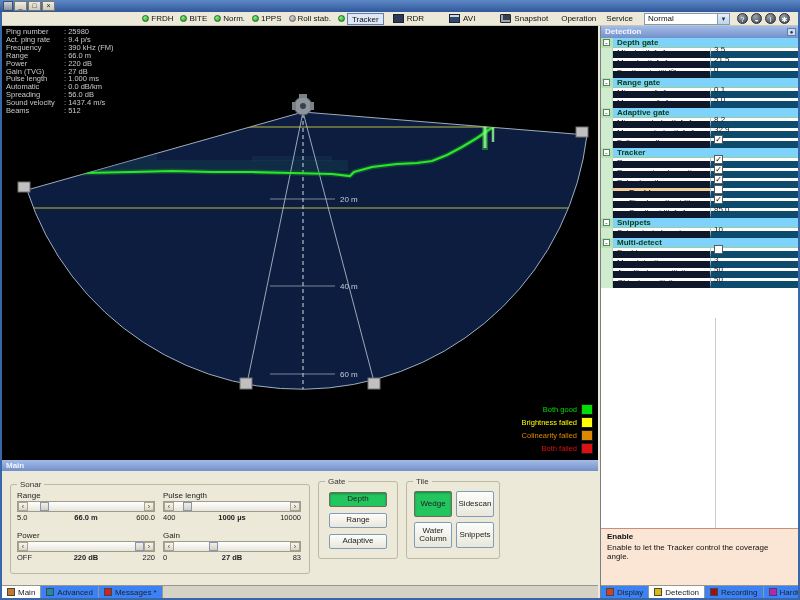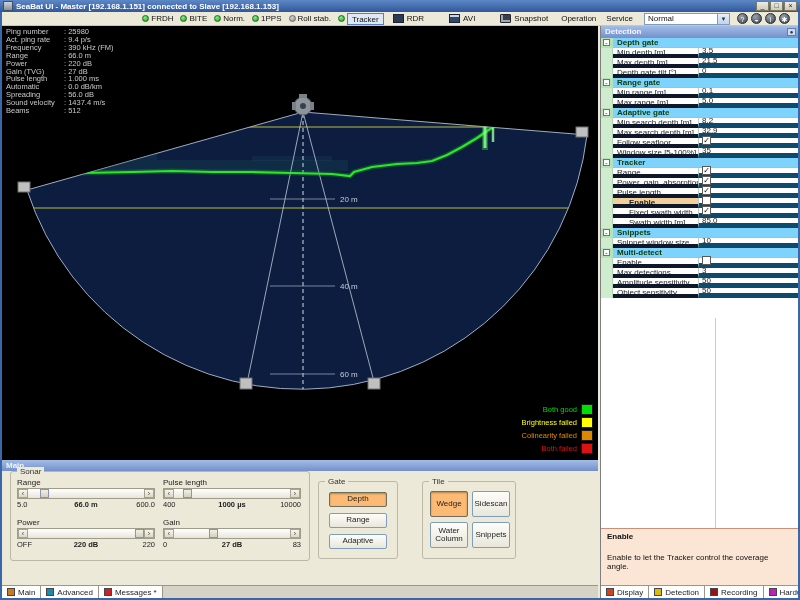--- a/index.html
+++ b/index.html
@@ -44,61 +44,60 @@
   .pane-header{height:12px;background:linear-gradient(#a3bce8,#7390c9);color:#f2f6ff;font-size:8px;font-weight:bold;line-height:12px;padding-left:4px;position:relative}
   .pane-btn{position:absolute;right:2px;top:2px;width:9px;height:8px;background:#cddaf0;border:1px solid #5f7fae;font-size:6px;line-height:6px;text-align:center;color:#234;box-sizing:border-box}
   .grid{position:absolute;left:0;top:12px;width:197px;height:490px;background:#fff;overflow:hidden}
   .grow{display:flex;height:10px;line-height:10px;font-size:8px}
   .gmargin{width:12px;background:#cfeccf;border-right:1px solid #b2d6b2;flex:none;position:relative;box-sizing:border-box}
   .collapse{position:absolute;left:2px;top:1px;width:7px;height:7px;background:#fff;border:1px solid #55855c;font-size:7px;line-height:5px;text-align:center;color:#333;box-sizing:border-box}
   .grow.group{background:#7dd3fc}
   .grow.group .gmargin{background:#b6e2b6;border-right-color:#b6e2b6}
   .grow.group .gname{font-weight:bold;color:#0b3a0b;border-bottom:1px solid #9ccc9c}
   .grow.group.sub .gname{font-style:italic;padding-left:16px}
-  .gname{flex:1;padding-left:4px;border-bottom:4px solid #0f172a;color:#222;white-space:nowrap;overflow:hidden;box-sizing:border-box}
+  .gname{flex:1;padding-left:4px;border-bottom:7px solid #0f172a;color:#222;white-space:nowrap;overflow:hidden;box-sizing:border-box}
   .gname.sel{background:#f3cf9b;font-weight:bold}
-  .gval{width:100px;flex:none;border-left:1px solid #c2d0c2;border-bottom:5px solid #0c4a6e;padding-left:3px;box-sizing:border-box;color:#222;display:flex;align-items:center}
+  .gval{width:88px;flex:none;border-left:1px solid #c2d0c2;border-bottom:7px solid #0c4a6e;padding-left:3px;box-sizing:border-box;color:#222;display:flex;align-items:center}
   .cb{width:9px;height:9px;border:1px solid #5a5a5a;background:#fff;font-size:8px;line-height:7px;text-align:center;box-sizing:border-box;color:#111}
   .grid-split{position:absolute;width:1px;background:#c2d0c2}
   .desc{position:absolute;left:0;top:502px;width:197px;height:57px;background:#fbe5d5;border-top:1px solid #c89078;padding:3px 6px;box-sizing:border-box}
   .desc .t{font-weight:bold;font-size:8px;color:#111}
-  .desc .b{font-size:8px;line-height:9px;margin-top:12px;color:#111}
+  .desc .b{font-size:8px;line-height:9px;margin-top:2px;color:#111}
   
   .tabbar{position:absolute;display:flex;background:#d6d2c6;border-top:1px solid #9a968a;font-size:8px;box-sizing:border-box;z-index:30}
   .tabbar.left{left:2px;top:585px;width:596px;height:13px}
   .tabbar.right{left:0;top:559px;width:197px;height:13px}
-  .tab{display:flex;align-items:center;gap:3px;padding:0 5px;border-right:1px solid #9a968a;height:12px;background:#ffffff;color:#222;white-space:nowrap}
+  .tab{display:flex;align-items:center;gap:3px;padding:0 5px;border-right:1px solid #9a968a;height:12px;background:#3b82f6;color:#222;white-space:nowrap}
   .tab.active{background:#fff}
   .ticn{width:8px;height:8px;border:1px solid #44464a;box-sizing:border-box;flex:none}
   
   .main-panel{position:absolute;left:2px;top:460px;width:596px;height:125px;background:#ece9d8;z-index:20}
   .mp-header{height:11px;background:linear-gradient(#a3bce8,#7390c9);color:#f2f6ff;font-size:8px;font-weight:bold;line-height:11px;padding-left:4px;position:relative}
   .mp-body{position:relative;height:114px}
   .groupbox{position:absolute;border:1px solid #bcb8a8;border-radius:3px;background:#ece9d8}
   .glabel{position:absolute;top:-5px;left:6px;background:#ece9d8;padding:0 3px;font-size:8px;color:#333;line-height:9px}
   .sctrl{position:absolute;width:138px}
   .slabel{font-size:8px;height:10px;color:#222}
   .strack{position:relative;height:11px;background:linear-gradient(#ffffff,#e7e5da);border:1px solid #a09c8c;box-sizing:border-box}
   .sbtn{position:absolute;top:0;width:10px;height:9px;background:linear-gradient(#f8f6ee,#dcd8c8);border:1px solid #a8a494;font-size:7px;line-height:8px;text-align:center;color:#444;box-sizing:border-box}
   .sbtn.l{left:0}.sbtn.r{right:0}
   .sthumb{position:absolute;top:0;width:9px;height:9px;background:linear-gradient(#f2f0e6,#d4d0c0);border:1px solid #8694b8;box-sizing:border-box}
   .svals{position:relative;font-size:7.5px;height:10px;margin-top:1px;color:#222}
   .svals .mn{position:absolute;left:0}.svals .mx{position:absolute;right:0}
   .svals .cur{position:absolute;left:0;right:0;text-align:center;font-weight:bold}
   .pbtn{position:absolute;border:1px solid #7f9db9;border-radius:2px;background:linear-gradient(#fdfdfa,#e9e7db);font-size:8px;color:#222;display:flex;align-items:center;justify-content:center;text-align:center;line-height:8.5px;box-sizing:border-box}
-  .pbtn.active{background:#fdba74;border-color:#6e6e5e;box-shadow:inset 0 1px 2px rgba(0,0,0,.3)}
+  .pbtn.active{background:#22c55e;border-color:#6e6e5e;box-shadow:inset 0 1px 2px rgba(0,0,0,.3)}
 </style>
 </head>
 <body>
 
 <div id="app">
 
   <div class="titlebar">
     <div class="appicon"></div>
-    <span class="title">SeaBat UI - Master [192.168.1.151] connected to Slave [192.168.1.153]</span>
     <div class="winbtn">_</div>
     <div class="winbtn">□</div>
     <div class="winbtn">×</div>
   </div>
 
   <div class="toolbar">
     <div class="tool-item" style="gap:7px">
         <div class="tool-item">
           <span class="led on"></span>
           <span>FRDH</span>
@@ -287,25 +286,20 @@
           <div class="gname">Max search depth [m]</div>
           <div class="gval">32.9</div>
         </div>
         <div class="grow">
           <div class="gmargin"></div>
           <div class="gname">Follow seafloor</div>
           <div class="gval">
             <span class="cb">✓</span>
           </div>
         </div>
-        <div class="grow">
-          <div class="gmargin"></div>
-          <div class="gname">Window size [5-100%]</div>
-          <div class="gval">35</div>
-        </div>
         <div class="grow group">
           <div class="gmargin">
             <span class="collapse">-</span>
           </div>
           <div class="gname">Tracker</div>
         </div>
         <div class="grow">
           <div class="gmargin"></div>
           <div class="gname">Range</div>
           <div class="gval">
@@ -408,21 +402,21 @@
           <span>Hardware</span>
         </div>
       </div>
   </div>
 
   <div class="main-panel">
     <div class="mp-header">
       <span>Main</span>
     </div>
     <div class="mp-body">
-      <div class="groupbox" style="left:8px;top:0;width:298px;height:88px">
+      <div class="groupbox" style="left:8px;top:13px;width:298px;height:88px">
         <span class="glabel">Sonar</span>
         <div>
             <div class="sctrl" style="left: 6px; top: 6px;">
               <div class="slabel">Range</div>
               <div class="strack">
                 <div class="sbtn l">‹</div>
                 <div class="sthumb" style="left: 21.77px;"></div>
                 <div class="sbtn r">›</div>
               </div>
               <div class="svals">
@@ -473,21 +467,21 @@
           </div>
       </div>
       <div class="groupbox" style="left:316px;top:10px;width:78px;height:76px">
         <span class="glabel">Gate</span>
         <div>
             <div class="pbtn active" style="left: 10px; top: 10px; width: 58px; height: 15px;">Depth</div>
             <div class="pbtn" style="left: 10px; top: 31px; width: 58px; height: 15px;">Range</div>
             <div class="pbtn" style="left: 10px; top: 52px; width: 58px; height: 15px;">Adaptive</div>
           </div>
       </div>
-      <div class="groupbox" style="left:420px;top:10px;width:92px;height:76px">
+      <div class="groupbox" style="left:404px;top:10px;width:92px;height:76px">
         <span class="glabel">Tile</span>
         <div>
             <div class="pbtn active" style="left: 7px; top: 9px; width: 38px; height: 26px;">Wedge</div>
             <div class="pbtn" style="left: 49px; top: 9px; width: 38px; height: 26px;">Sidescan</div>
             <div class="pbtn" style="left: 7px; top: 40px; width: 38px; height: 26px;">Water Column</div>
             <div class="pbtn" style="left: 49px; top: 40px; width: 38px; height: 26px;">Snippets</div>
           </div>
       </div>
     </div>
   </div>

